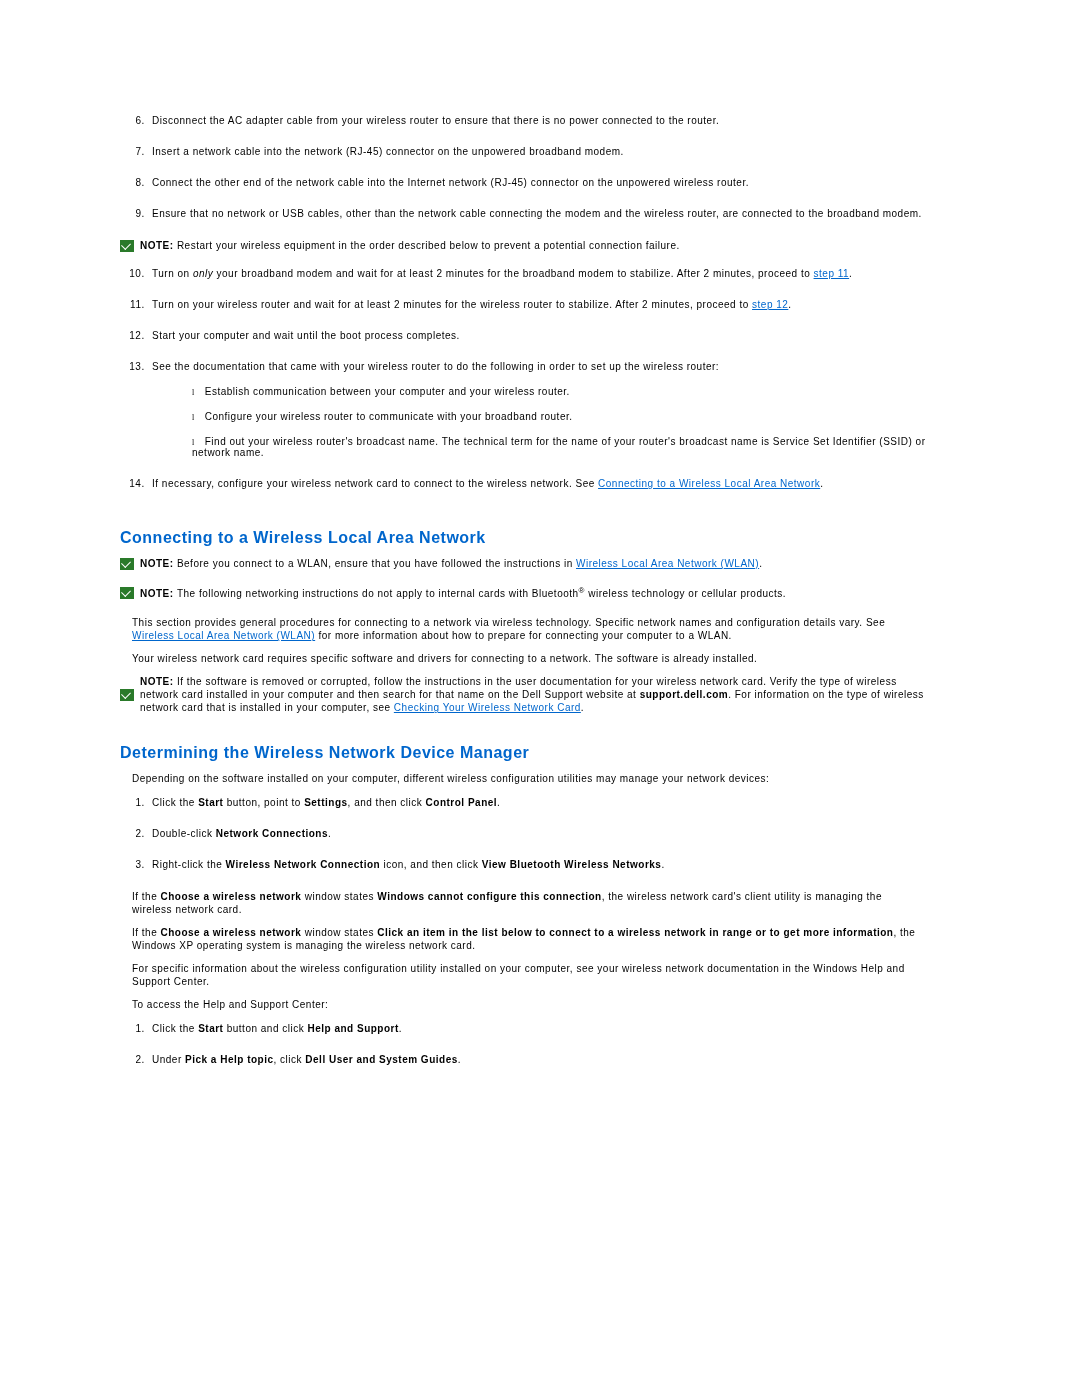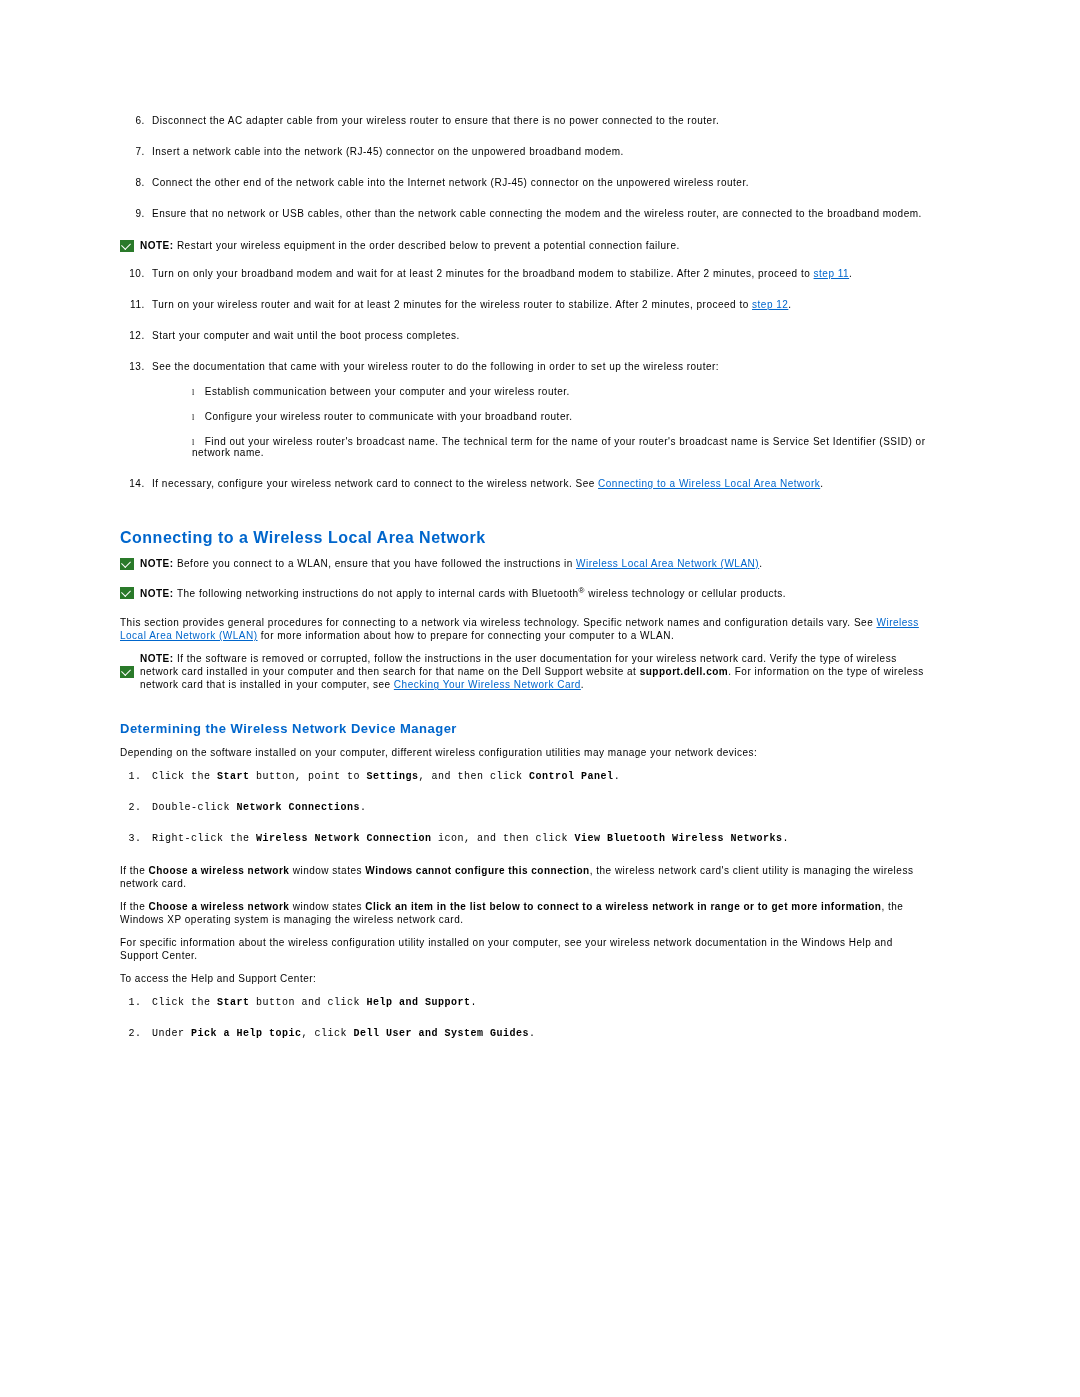--- a/index.html
+++ b/index.html
@@ -26,21 +26,20 @@
     padding-left: 4px;
   }
   ol.inner-num {
     list-style-type: decimal;
     padding-left: 28px;
     margin: 12px 0;
   }
   ol.inner-num > li {
     margin-bottom: 20px;
     padding-left: 4px;
-    font-family: Liberation Mono, monospace;
   }
   ul.sublist {
     list-style: none;
     padding-left: 40px;
     margin: 14px 0;
   }
   ul.sublist > li {
     margin-bottom: 14px;
   }
   ul.sublist > li::before {
@@ -85,31 +84,32 @@
     text-decoration: underline;
   }
   h2.section {
     font-size: 16px;
     color: #0066cc;
     font-weight: bold;
     margin: 40px 0 10px 0;
     letter-spacing: 0.5px;
   }
   h3.subsection {
-    font-size: 13px;
+    font-size: 16px;
     color: #0066cc;
     font-weight: bold;
     margin: 30px 0 10px 0;
     letter-spacing: 0.5px;
   }
   p.para {
-    margin: 10px 0;
+    margin: 10px 12px;
     line-height: 1.3;
   }
   .italic {
+    font-style: italic;
   }
   sup.reg {
     font-size: 8px;
   }
   .bold {
     font-weight: bold;
   }
 </style>
 </head>
 <body>
@@ -164,20 +164,21 @@
     <div class="note-icon"></div>
     <div class="note-text">
       <span class="note-label">NOTE: </span><span>The following networking instructions do not apply to internal cards with Bluetooth</span><sup class="reg">®</sup><span> wireless technology or cellular products.</span>
     </div>
   </div>
 
   <p class="para">
     <span>This section provides general procedures for connecting to a network via wireless technology. Specific network names and configuration details vary. See </span><a class="link">Wireless Local Area Network (WLAN)</a><span> for more information about how to prepare for connecting your computer to a WLAN.</span>
   </p>
 
+  <p class="para">Your wireless network card requires specific software and drivers for connecting to a network. The software is already installed.</p>
 
   <div class="note-row">
     <div class="note-icon"></div>
     <div class="note-text">
       <span class="note-label">NOTE: </span><span>If the software is removed or corrupted, follow the instructions in the user documentation for your wireless network card. Verify the type of wireless network card installed in your computer and then search for that name on the Dell Support website at </span><span class="bold">support.dell.com</span><span>. For information on the type of wireless network card that is installed in your computer, see </span><a class="link">Checking Your Wireless Network Card</a><span>.</span>
     </div>
   </div>
 
   <h3 class="subsection">Determining the Wireless Network Device Manager</h3>
 

